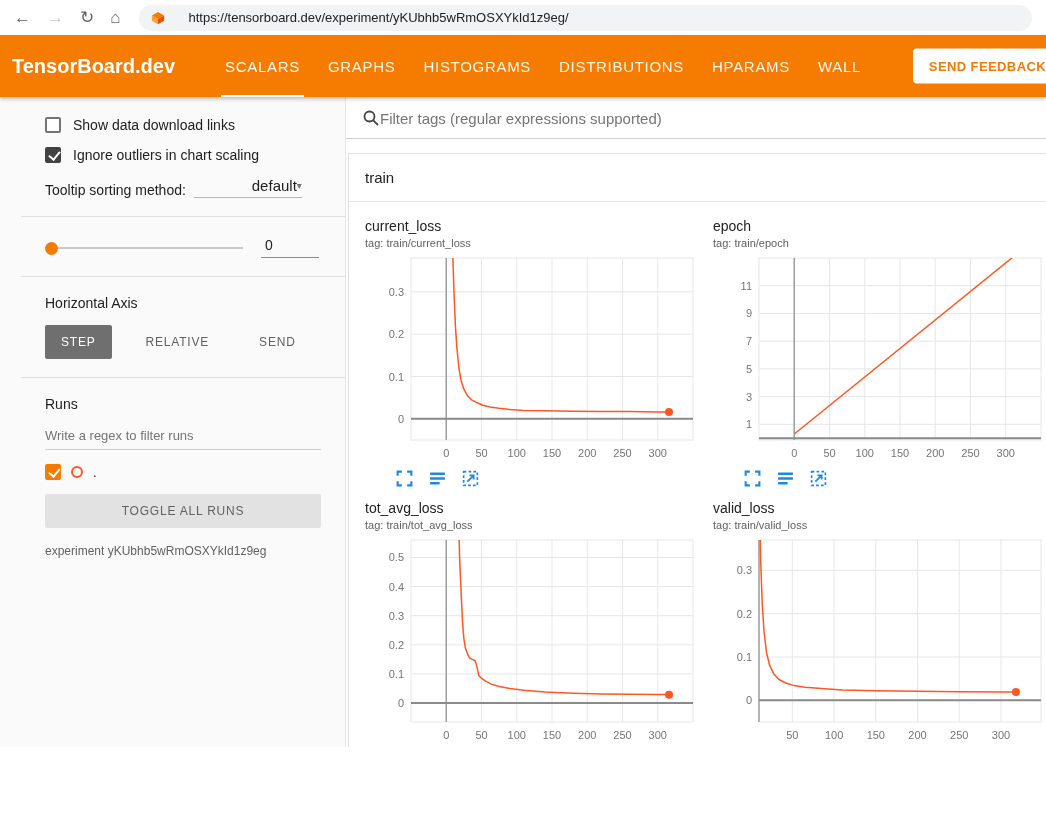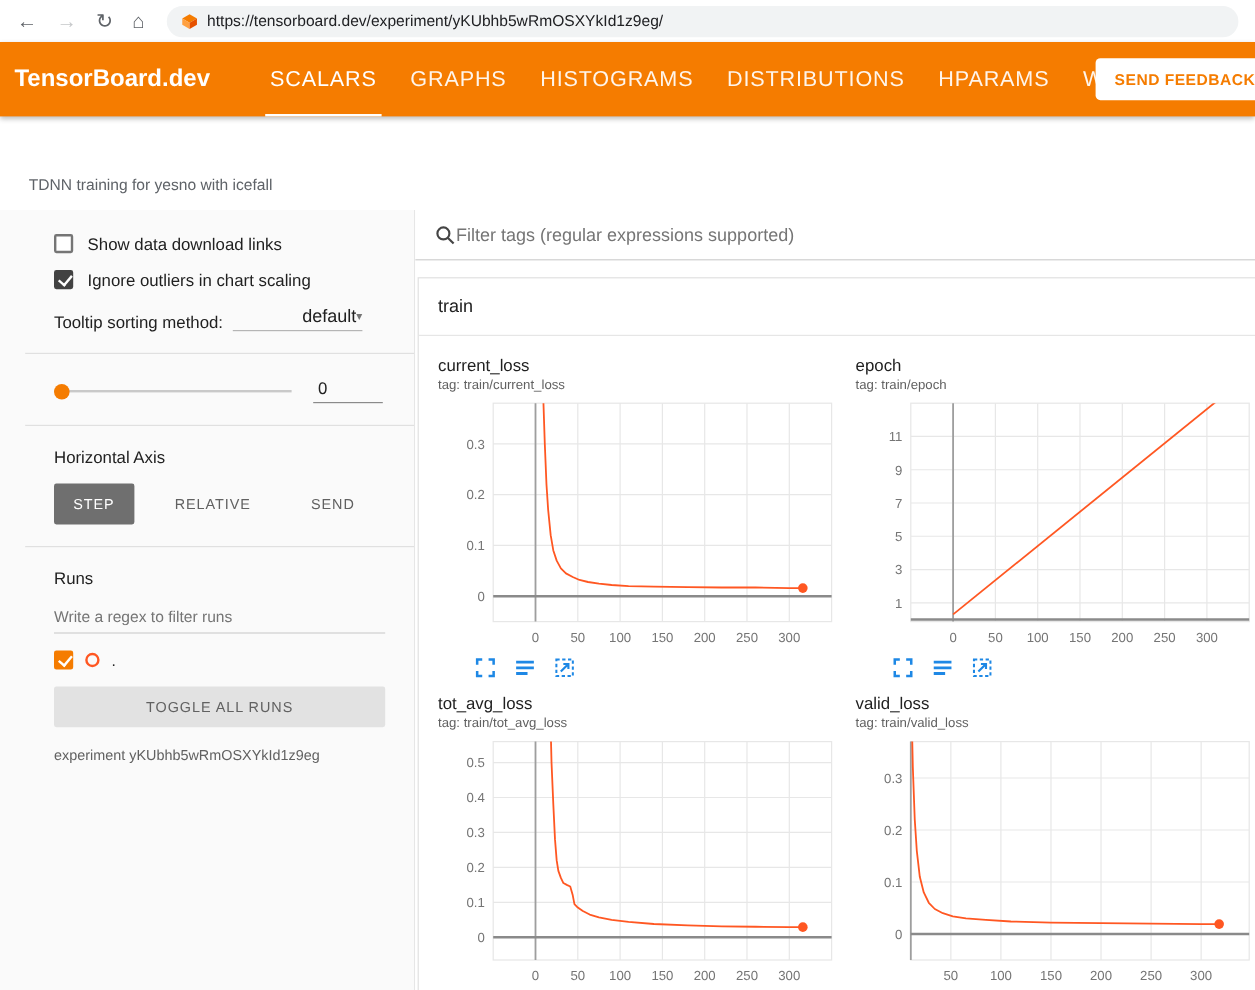--- a/index.html
+++ b/index.html
@@ -4,30 +4,30 @@
 <style>
   * { margin:0; padding:0; box-sizing:border-box; }
   html,body { width:1046px; height:825px; overflow:hidden; background:#fff;
     font-family:"Liberation Sans", sans-serif; }
   .viewport { position:relative; width:1046px; height:825px; overflow:hidden; background:#fff; }
 
   
   .browser-bar { height:35px; display:flex; align-items:center; gap:16px; padding:0 14px; background:#fff; }
   .nav-ic { font-size:17px; color:#5f6368; cursor:pointer; line-height:1; }
   .nav-ic.disabled { color:#c6c8ca; }
-  .addr { flex:1; height:26px; background:#f1f3f4; border-radius:13px; display:flex; align-items:center; padding:0 12px; gap:8px; margin-left:2px; }
+  .addr { flex:1; height:26px; background:#f1f3f4; border-radius:13px; display:flex; align-items:center; padding:0 12px; gap:24px; margin-left:2px; }
   .favicon { display:flex; }
   .addr-url { font-size:13px; color:#202124; white-space:nowrap; }
 
   
   .app-header { height:62px; background:var(--accent,#f57c00); display:flex; align-items:center;
     padding:0 12px; position:relative; box-shadow:0 2px 4px rgba(0,0,0,.25); z-index:5; }
   .brand { color:#fff; font-size:20px; font-weight:bold; margin-right:36px; white-space:nowrap; }
   .tabs { display:flex; height:100%; }
-  .tab { color:rgba(255,255,255,.92); font-size:18px; letter-spacing:.7px; padding:0 14px;
+  .tab { color:rgba(255,255,255,.92); font-size:15px; letter-spacing:.7px; padding:0 14px;
     display:flex; align-items:center; height:100%; position:relative; cursor:pointer; white-space:nowrap; }
   .tab.active { color:#fff; }
   .tab.active::after { content:""; position:absolute; left:10px; right:10px; bottom:0; height:2px; background:#fff; }
   .feedback-btn { position:absolute; right:-16px; top:50%; transform:translateY(-50%); background:#fff;
     color:var(--accent,#f57c00); font-size:13px; font-weight:bold; letter-spacing:.4px; padding:10px 16px;
     border-radius:4px; border:none; cursor:pointer; font-family:inherit; white-space:nowrap; }
 
   
   .exp-bar { height:78px; background:#fff; display:flex; align-items:flex-end; padding:0 0 14px 24px; }
   .exp-title { font-size:13px; color:#5f6368; }
@@ -118,23 +118,20 @@
       <div class="tab active">SCALARS</div>
       <div class="tab">GRAPHS</div>
       <div class="tab">HISTOGRAMS</div>
       <div class="tab">DISTRIBUTIONS</div>
       <div class="tab">HPARAMS</div>
       <div class="tab">WALL</div>
     </div>
     <button class="feedback-btn">SEND FEEDBACK</button>
   </div>
 
-  <div class="exp-bar">
-    <span class="exp-title">TDNN training for yesno with icefall</span>
-  </div>
 
   <div class="content">
 
     <aside class="sidebar">
       <div class="side-section">
         <div class="check-row">
           <span class="cb"></span>
           <span>Show data download links</span>
         </div>
         <div class="check-row">

